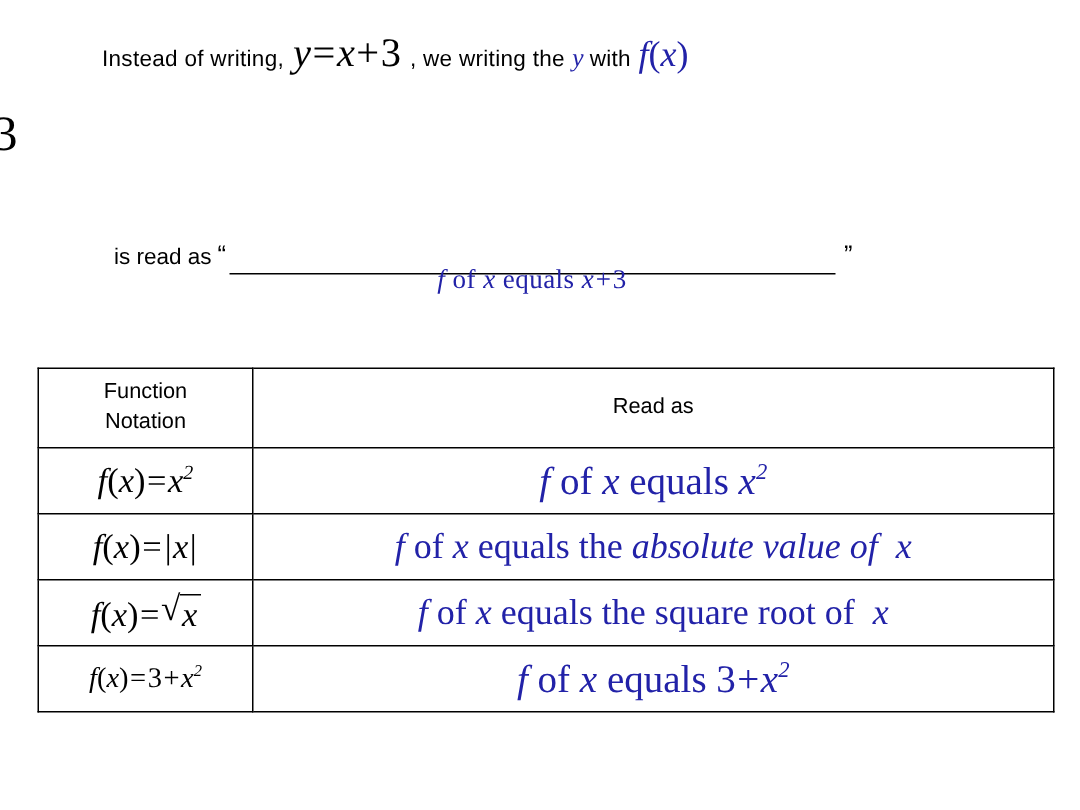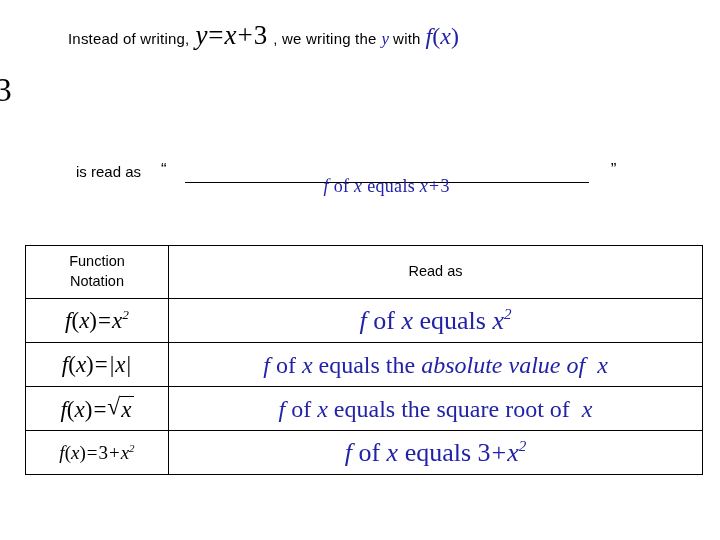--- a/index.html
+++ b/index.html
@@ -91,21 +91,20 @@
   #line3 {
     position: absolute;
     left: 76px;
     top: 160px;
     width: 640px;
     height: 40px;
   }
   #line3 .row {
     display: flex;
     align-items: flex-end;
-    gap: 16px;
   }
   #line3 .lead {
     font-family: "Liberation Sans", sans-serif;
     font-size: 15px;
     padding-bottom: 3px;
   }
   #line3 .quote {
     font-family: "Liberation Sans", sans-serif;
     font-size: 17px;
     padding: 0 2px 3px 4px;

